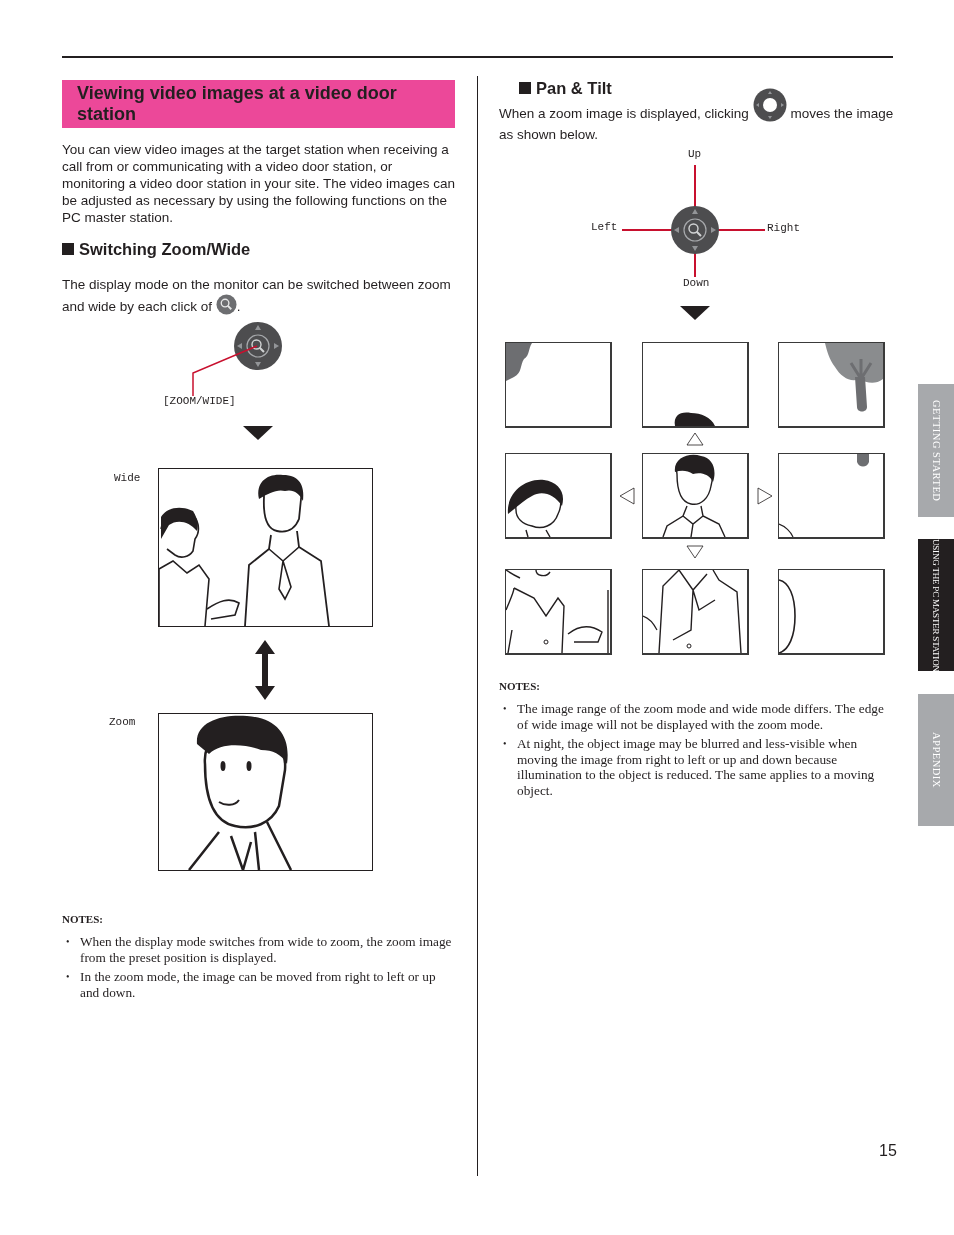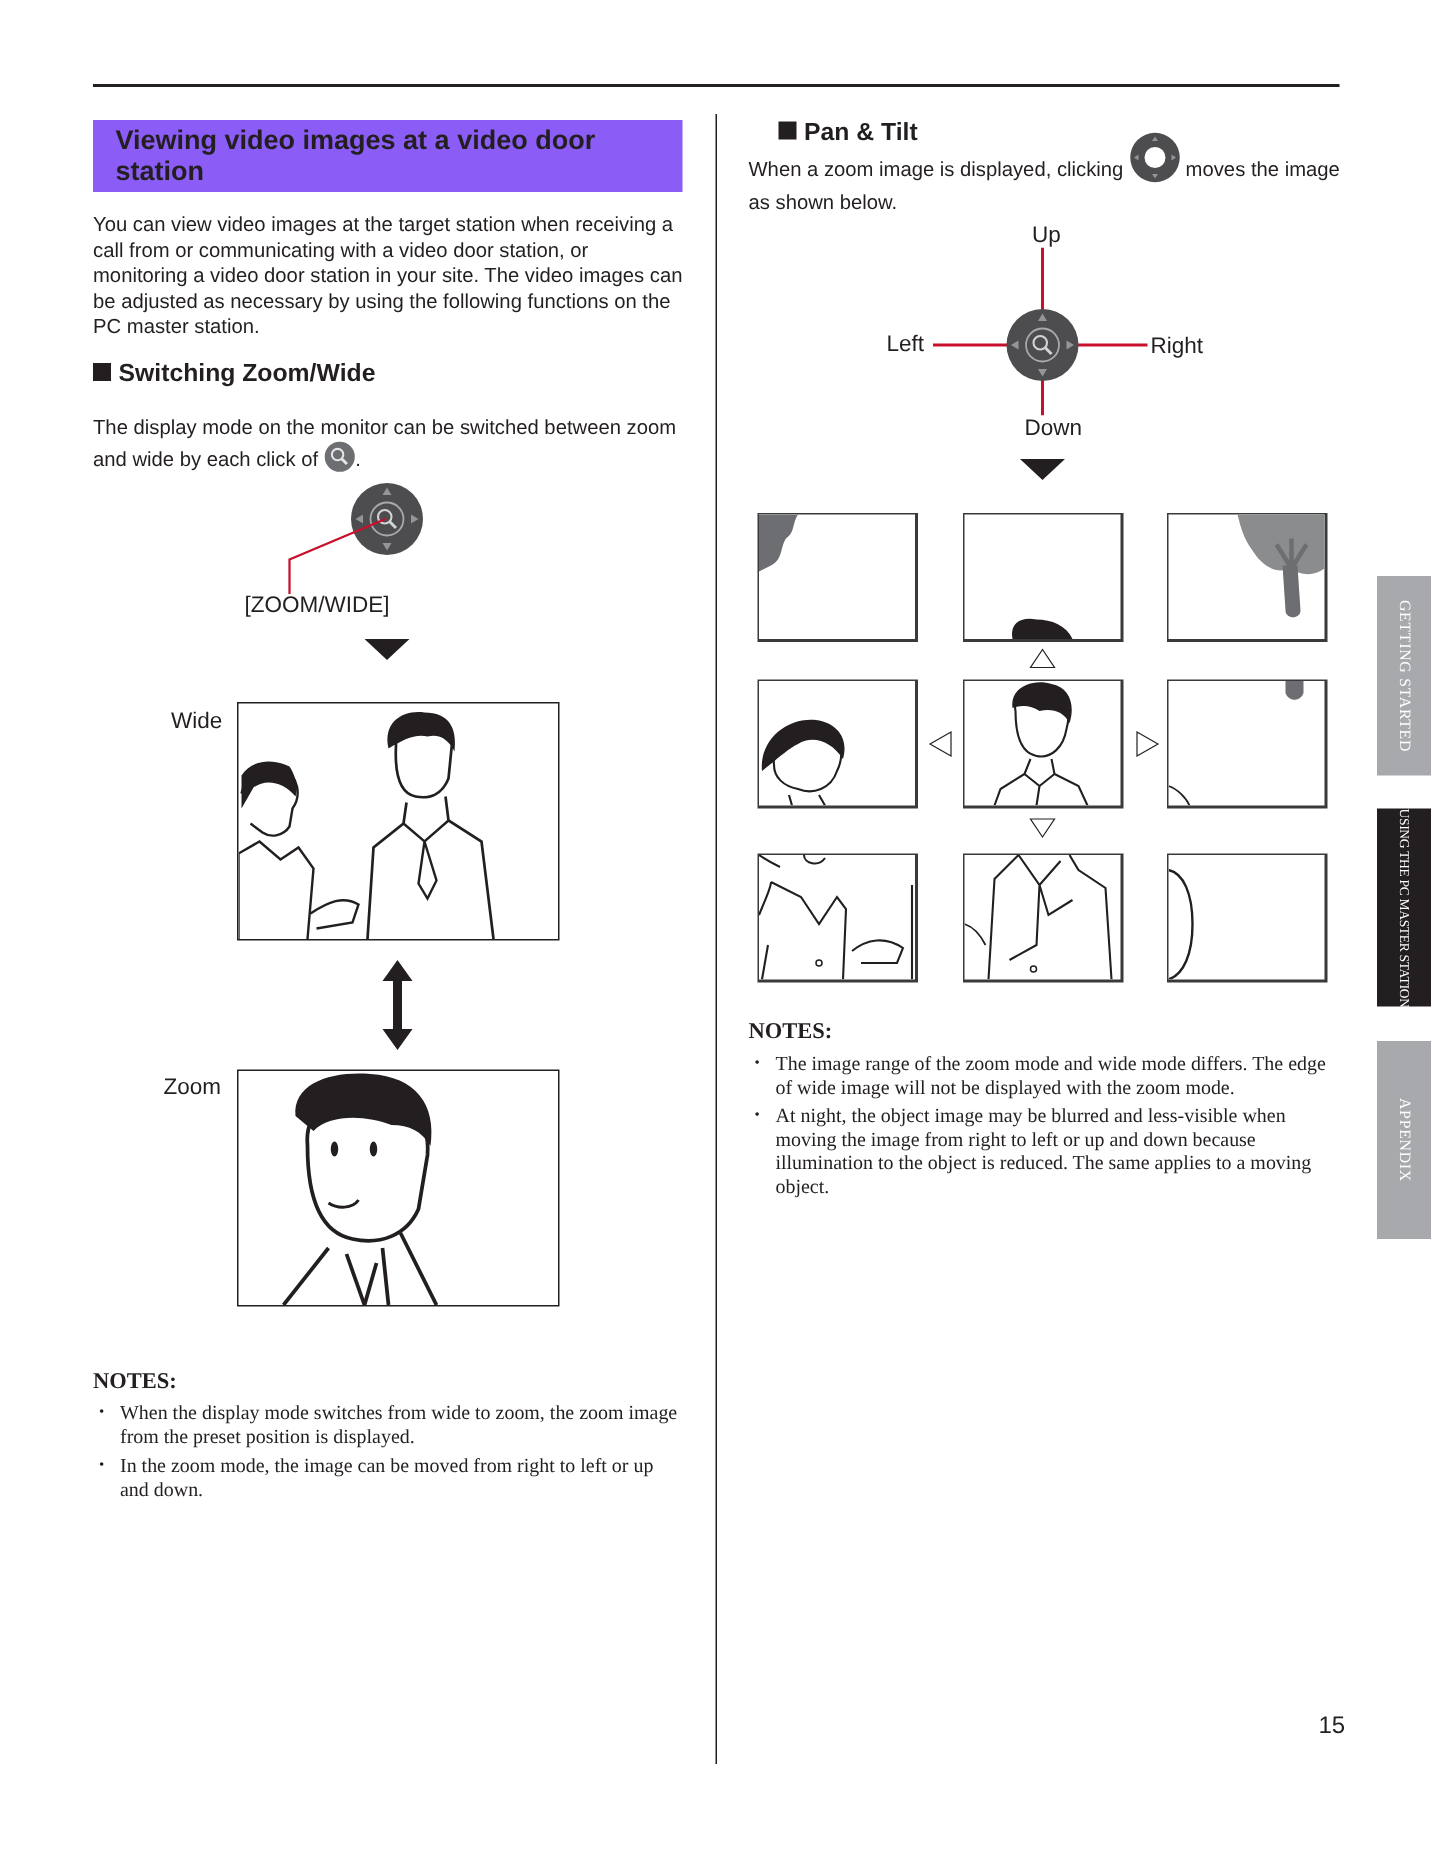--- a/index.html
+++ b/index.html
@@ -1,32 +1,32 @@
 <!DOCTYPE html>
 <html><head>
 <meta charset="utf-8">
 <style>
   html, body { margin:0; padding:0; background:#ffffff; }
   body { width:954px; height:1235px; position:relative; overflow:hidden; font-family:"Liberation Sans", sans-serif; color:#231f20; }
   .abs { position:absolute; }
   .top-rule { left:62px; top:56px; width:831px; height:2px; background:#231f20; }
   .col-divider { left:477px; top:76px; width:1px; height:1100px; background:#231f20; }
-  .title-box { left:62px; top:80px; width:393px; height:48px; background:#8b5cf6; }
+  .title-box { left:62px; top:80px; width:393px; height:48px; background:#ec4899; }
   .title-box h1 { margin:0; padding:3px 0 0 15px; font-size:18px; line-height:21px; font-weight:bold; color:#231f20; }
   .body-text { font-size:13.5px; line-height:17px; }
   .h2 { font-size:16.5px; font-weight:bold; line-height:20px; }
   .h2 .sq { display:inline-block; width:12px; height:12px; background:#231f20; margin-right:5px; vertical-align:0px; }
   .serif { font-family:"Liberation Serif", serif; font-size:13.3px; line-height:15.6px; }
-  .notes-title { font-weight:bold; font-family:"Liberation Serif", serif; font-size:15px; }
+  .notes-title { font-weight:bold; font-family:"Liberation Serif", serif; font-size:11px; }
   ul.notes { list-style:none; margin:0; padding:0; }
   ul.notes li { position:relative; padding-left:18px; margin-bottom:4px; }
   ul.notes li::before { content:"•"; position:absolute; left:4px; top:0; font-size:10px; }
   .frame { border:1px solid #231f20; background:#fff; overflow:hidden; }
   .tile { border:2px solid #3a3a3a; border-top-width:1.5px; border-left-width:1.5px; background:#fff; overflow:hidden; }
-  .label { font-size:15px; }
+  .label { font-size:11px;font-family:Liberation Mono, monospace; }
   .tab { right:0; width:36px; display:flex; align-items:center; justify-content:center; }
   .tab span { writing-mode:vertical-rl; font-family:"Liberation Serif", serif; font-size:10.5px; letter-spacing:0.5px; white-space:nowrap; }
   .tab-gray { background:#a7a9ac; color:#ffffff; }
   .tab-dark { background:#231f20; color:#ffffff; }
   .page-num { font-size:16px; }
   .inline-icon { display:inline-block; vertical-align:middle; }
 </style>
 </head>
 <body>
 

